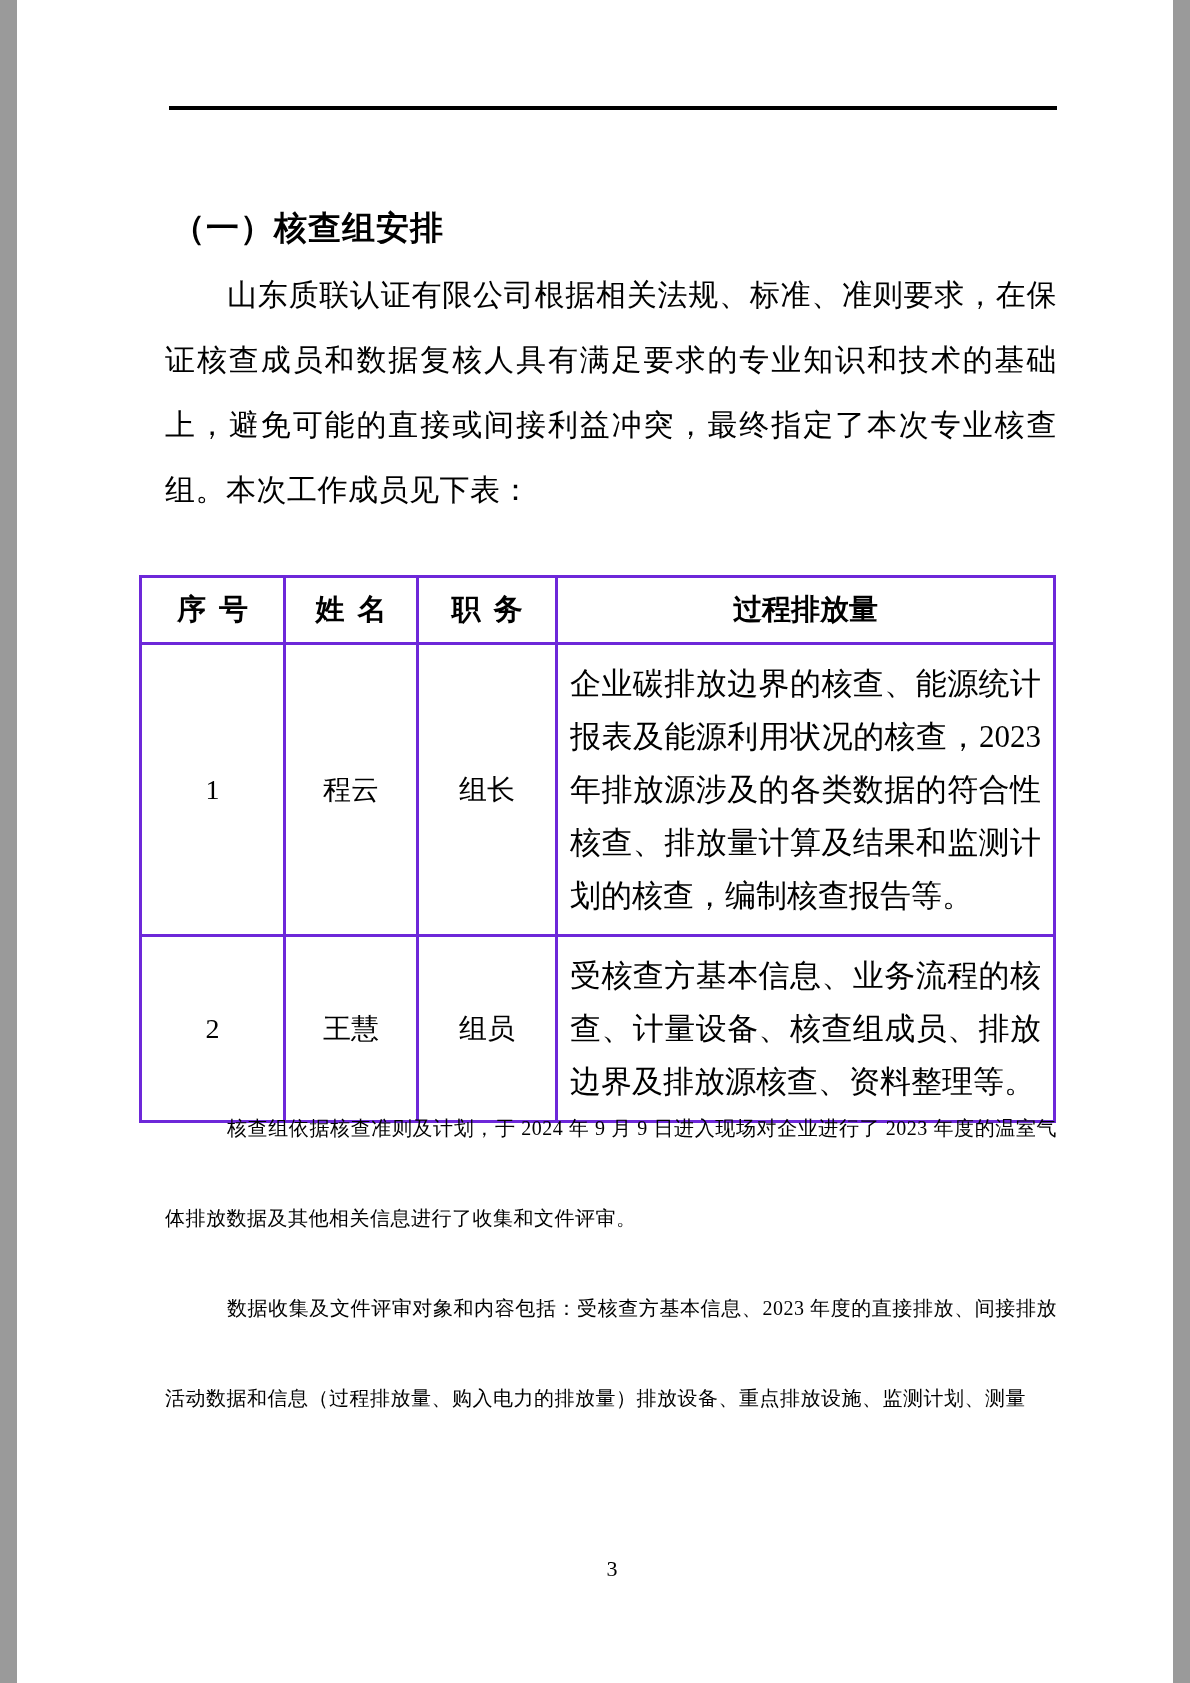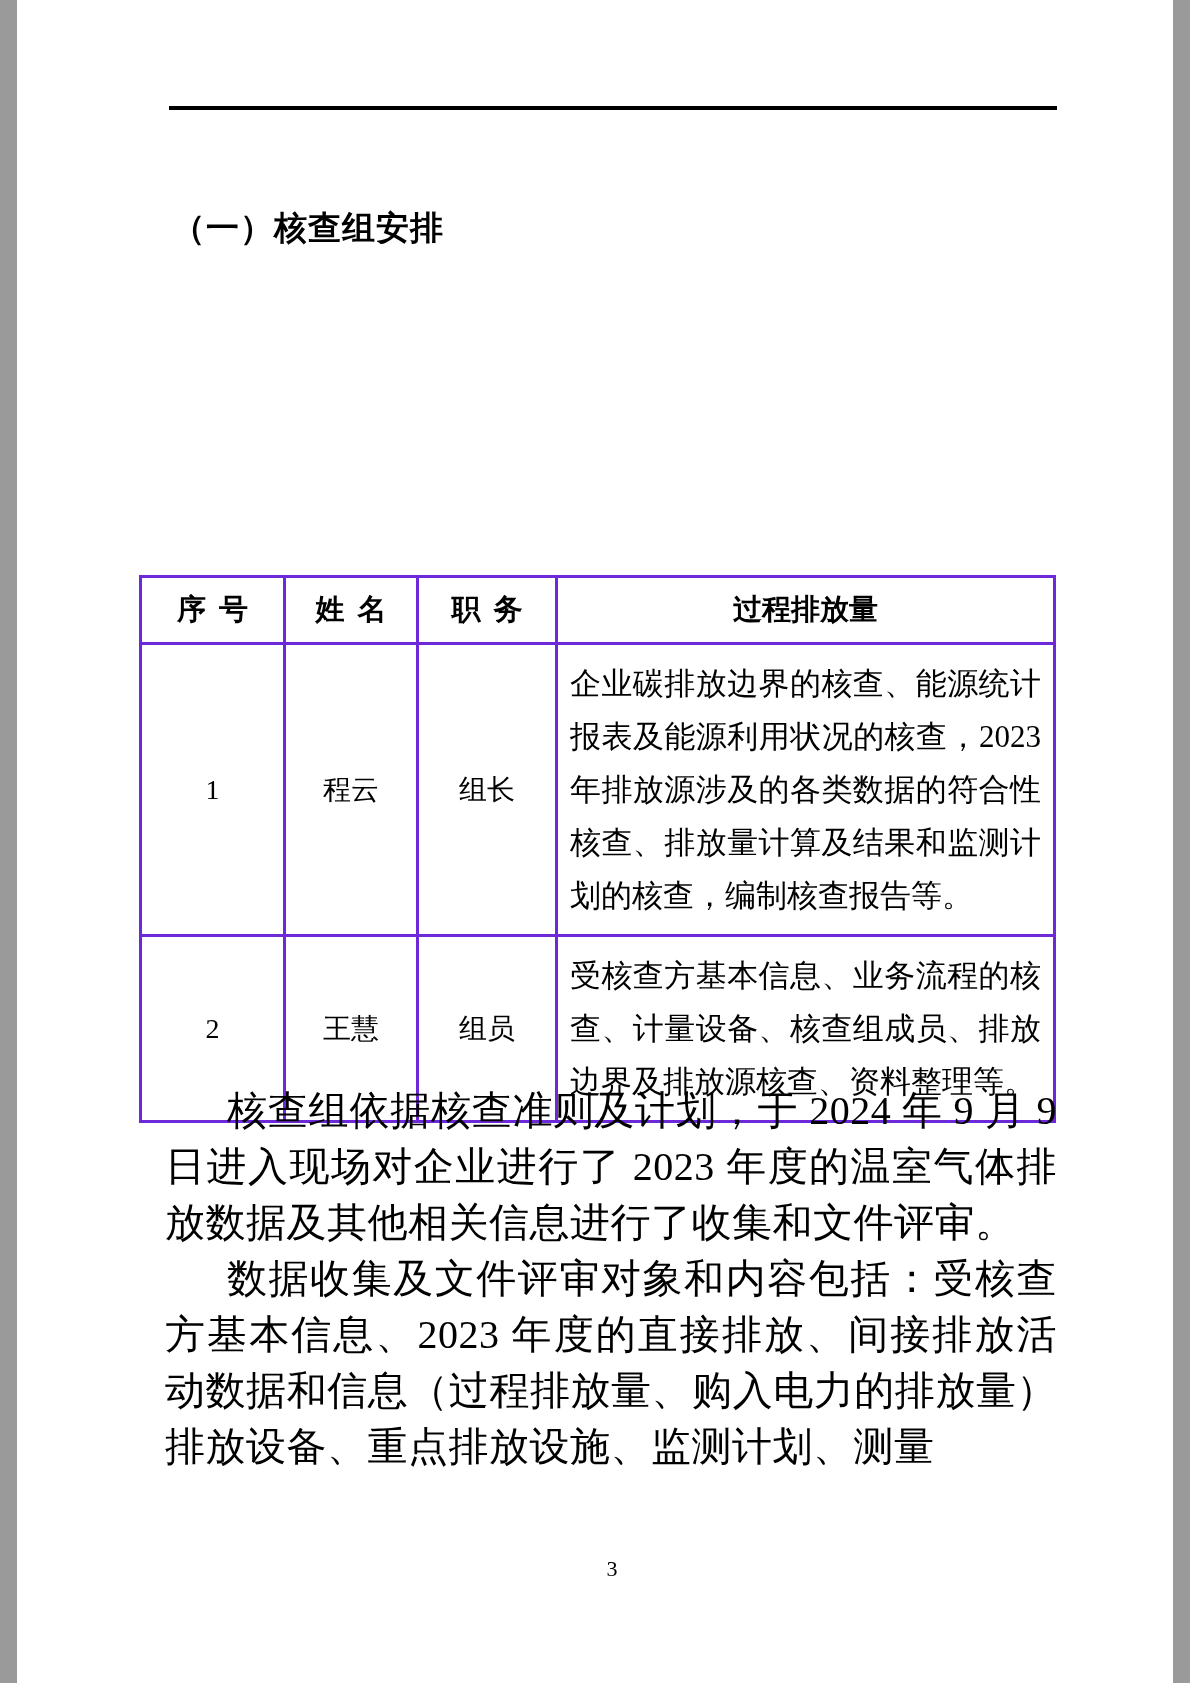--- a/index.html
+++ b/index.html
@@ -50,22 +50,22 @@
   }
   .body-para.p1 { top: 262px; }
   .body-flow {
     position: absolute;
     left: 148px;
     top: 1083px;
     width: 892px;
   }
   .body-flow p {
     margin: 0;
-    font-size: 40px;
-    line-height: 56px;
+    font-size: 20px;
+    line-height: 90px;
     letter-spacing: 0.5px;
     text-align: justify;
     text-indent: 62px;
   }
   .table-caption {
     position: absolute;
     left: 148px;
     top: 519px;
     width: 892px;
     text-align: center;
@@ -118,20 +118,21 @@
 </style>
 </head>
 <body>
 
 <div class="page">
 
   <div class="top-rule"></div>
 
   <h2 class="sec-heading first">（一）核查组安排</h2>
 
+  <p class="body-para p1">山东质联认证有限公司根据相关法规、标准、准则要求，在保证核查成员和数据复核人具有满足要求的专业知识和技术的基础上，避免可能的直接或间接利益冲突，最终指定了本次专业核查组。本次工作成员见下表：</p>
 
 
   <table class="members-table">
     <colgroup>
       <col style="width:144px">
       <col style="width:133px">
       <col style="width:139px">
       <col style="width:498px">
     </colgroup>
     <thead>

